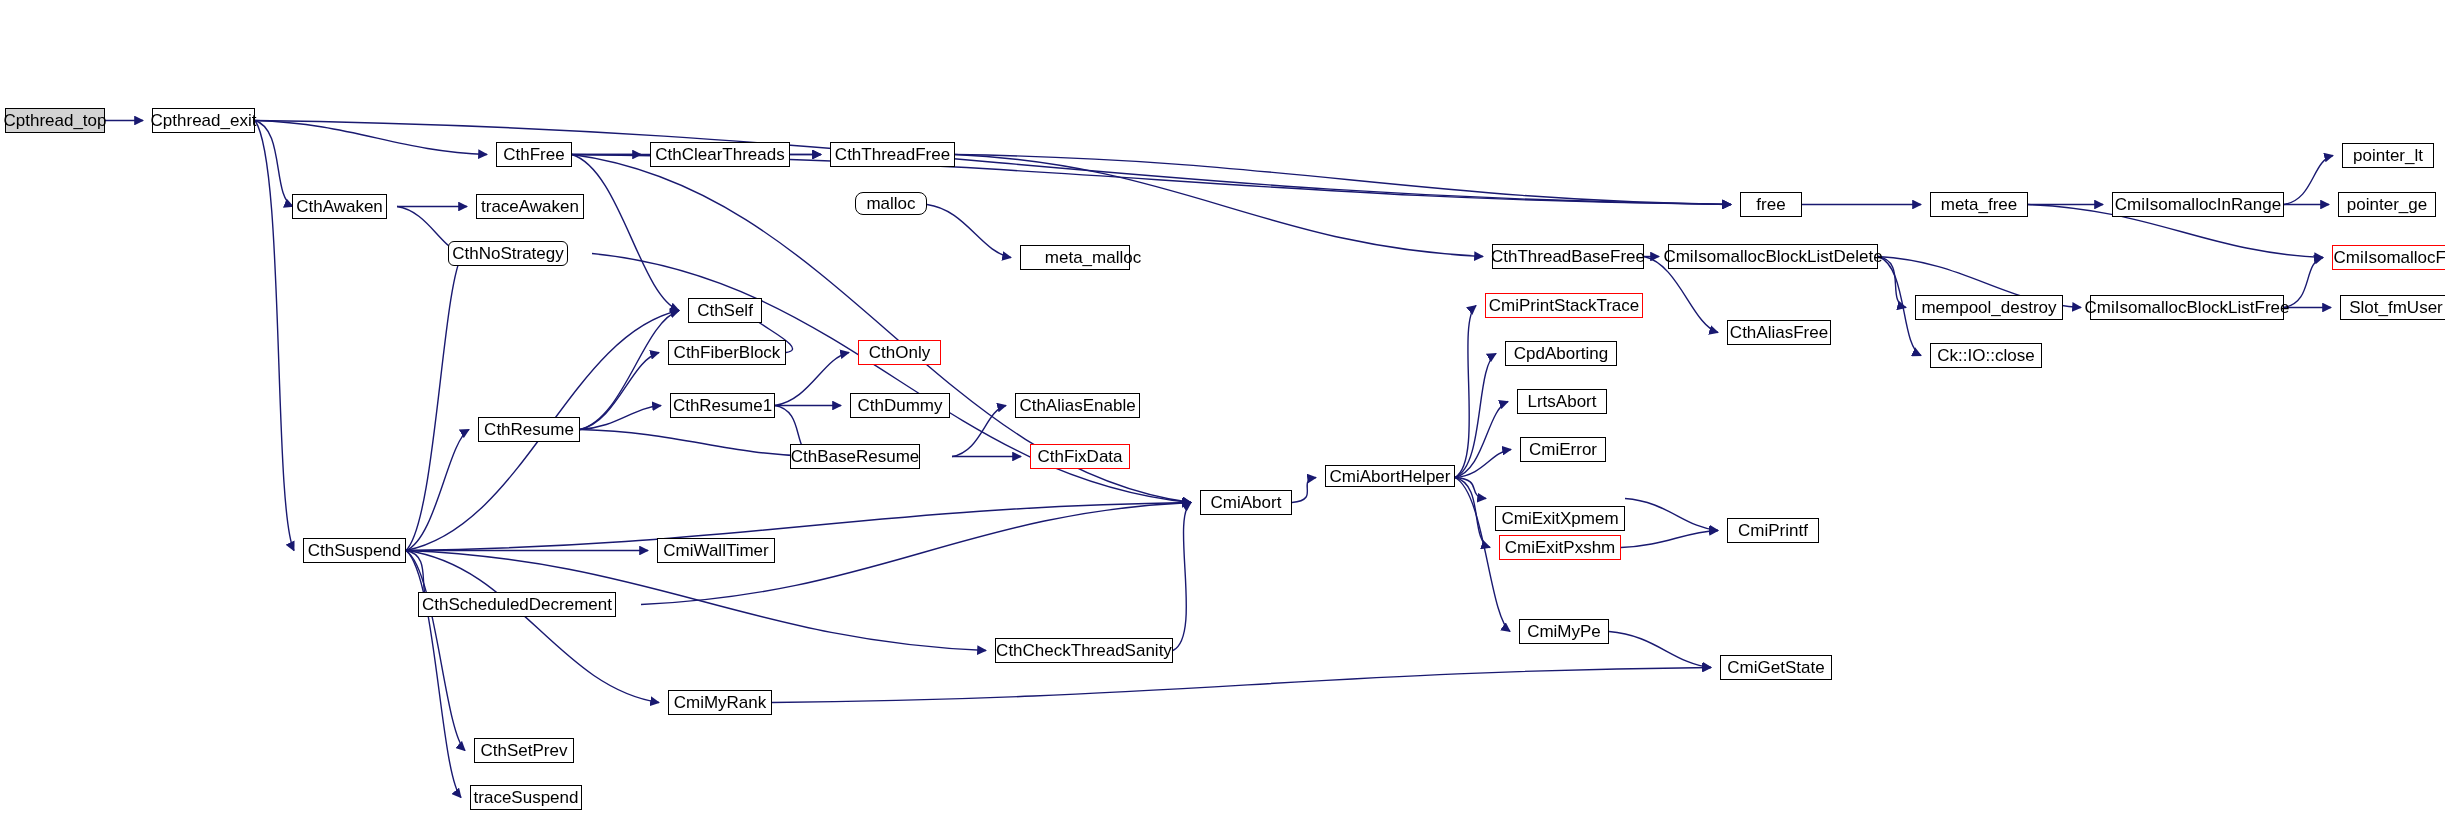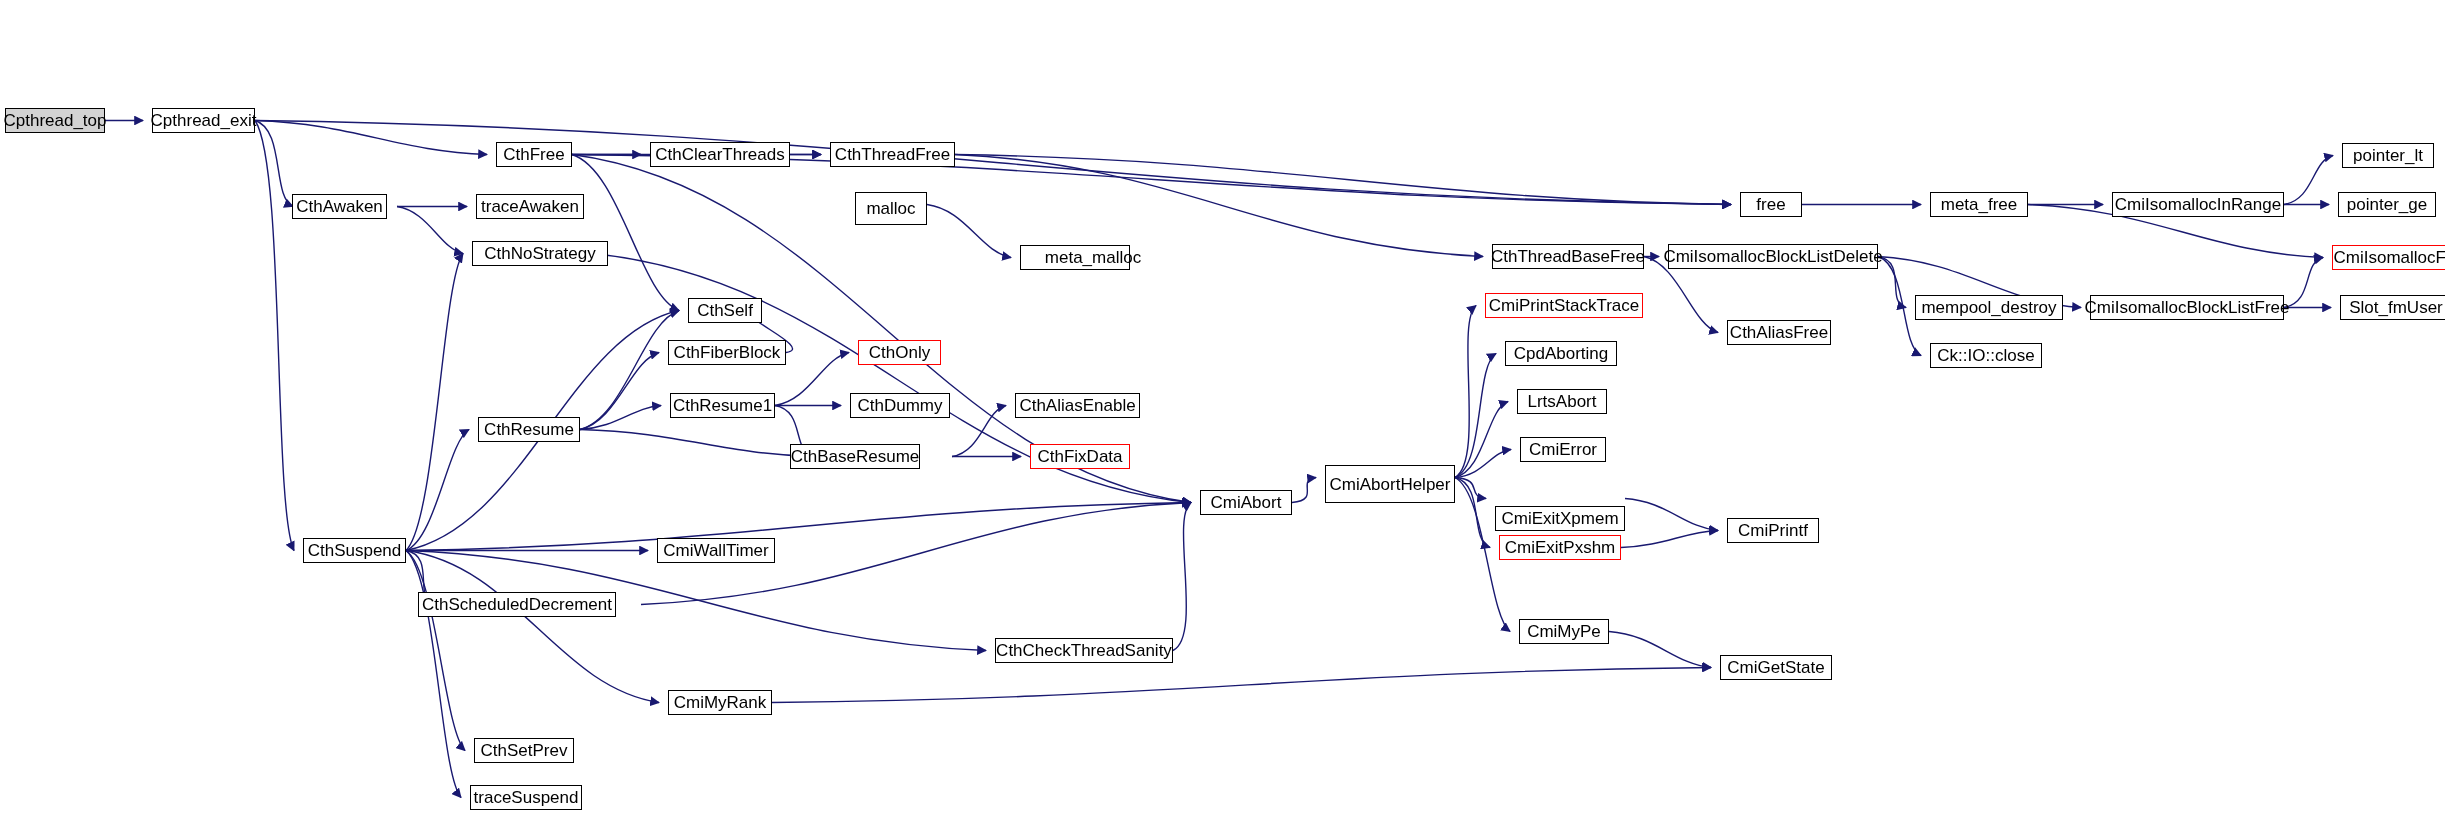--- a/index.html
+++ b/index.html
@@ -126,30 +126,30 @@
       </div>
       <div class="node" style="left: 292px; top: 194px; width: 95px; height: 25px;">
         <span>CthAwaken</span>
       </div>
       <div class="node" style="left: 496px; top: 142px; width: 76px; height: 25px;">
         <span>CthFree</span>
       </div>
       <div class="node" style="left: 476px; top: 194px; width: 108px; height: 25px;">
         <span>traceAwaken</span>
       </div>
-      <div class="node" style="left: 472px; top: 241px; width: 136px; height: 25px;">
+      <div class="node" style="left: 448px; top: 241px; width: 120px; height: 25px; border-radius: 6px;">
         <span>CthNoStrategy</span>
       </div>
       <div class="node" style="left: 650px; top: 142px; width: 140px; height: 25px;">
         <span>CthClearThreads</span>
       </div>
       <div class="node" style="left: 830px; top: 142px; width: 125px; height: 25px;">
         <span>CthThreadFree</span>
       </div>
-      <div class="node" style="left: 855px; top: 192px; width: 72px; height: 33px;">
+      <div class="node" style="left: 855px; top: 192px; width: 72px; height: 23px; border-radius: 8px;">
         <span>malloc</span>
       </div>
       <div class="node" style="left: 1020px; top: 245px; width: 110px; height: 25px; padding-left: 36px;">
         <span>meta_malloc</span>
       </div>
       <div class="node" style="left: 688px; top: 298px; width: 74px; height: 25px;">
         <span>CthSelf</span>
       </div>
       <div class="node" style="left: 668px; top: 340px; width: 118px; height: 25px;">
         <span>CthFiberBlock</span>
@@ -180,21 +180,21 @@
       </div>
       <div class="node" style="left: 418px; top: 592px; width: 198px; height: 25px;">
         <span>CthScheduledDecrement</span>
       </div>
       <div class="node" style="left: 657px; top: 538px; width: 118px; height: 25px;">
         <span>CmiWallTimer</span>
       </div>
       <div class="node" style="left: 1200px; top: 490px; width: 92px; height: 25px;">
         <span>CmiAbort</span>
       </div>
-      <div class="node" style="left: 1325px; top: 465px; width: 130px; height: 38px;">
+      <div class="node" style="left: 1325px; top: 465px; width: 130px; height: 22px;">
         <span>CmiAbortHelper</span>
       </div>
       <div class="node red" style="left: 1485px; top: 293px; width: 158px; height: 25px;">
         <span>CmiPrintStackTrace</span>
       </div>
       <div class="node" style="left: 1505px; top: 341px; width: 112px; height: 25px;">
         <span>CpdAborting</span>
       </div>
       <div class="node" style="left: 1517px; top: 389px; width: 90px; height: 25px;">
         <span>LrtsAbort</span>

